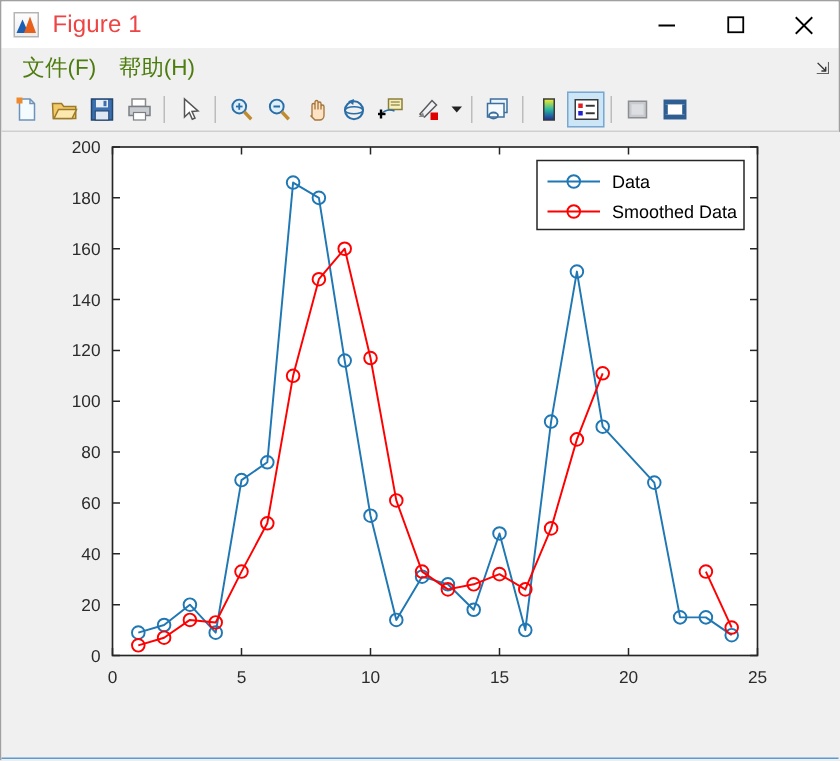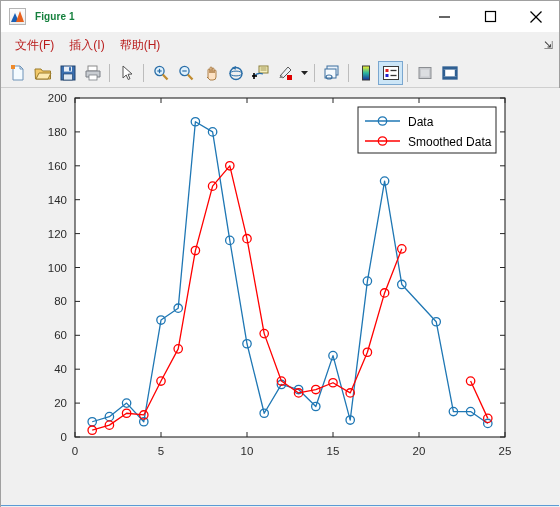--- a/index.html
+++ b/index.html
@@ -36,41 +36,40 @@
   }
   #title-icon .m1, #title-icon .m2 {
     position: absolute; bottom: 2px;
     width: 0; height: 0;
     border-left: 4px solid transparent;
     border-right: 4px solid transparent;
   }
   #title-icon .m1 { left: 1px; border-bottom: 9px solid #1a5fb4; }
   #title-icon .m2 { left: 6px; border-bottom: 11px solid #e8601c; }
   #title-text {
-    font-size: 10px; color: #15803d; letter-spacing: .1px;
+    font-size: 16px; color: #ef4444; letter-spacing: .1px;
     flex: 1;
-    font-weight: bold;
   }
   .winbtn {
     width: 46px; height: 31px;
     display: flex; align-items: center; justify-content: center;
     font-size: 13px; color: #000;
   }
   .winbtn svg { display: block; }
 
   
   #menubar {
     height: 26px; min-height: 26px;
     background: #f0f0f0;
     display: flex; align-items: center;
     padding-left: 7px;
     position: relative;
   }
   .menu-item {
-    font-size: 12px; color: #b91c1c;
+    font-size: 15px; color: #4d7c0f;
     padding: 3px 8px 3px 7px;
     white-space: nowrap;
   }
   #menu-overflow {
     position: absolute; right: 6px; top: 7px;
     font-size: 11px; color: #333;
   }
 
   
   #toolbar {
@@ -134,21 +133,20 @@
     <div class="winbtn">
       <svg width="14" height="14" viewBox="0 0 14 14">
           <line x1="1.5" y1="1.5" x2="12.5" y2="12.5" stroke="#000" stroke-width="1.2"></line>
           <line x1="12.5" y1="1.5" x2="1.5" y2="12.5" stroke="#000" stroke-width="1.2"></line>
         </svg>
     </div>
   </div>
 
   <div id="menubar">
     <div class="menu-item">文件(F)</div>
-    <div class="menu-item">插入(I)</div>
     <div class="menu-item">帮助(H)</div>
     <div id="menu-overflow">⇲</div>
   </div>
 
   <div id="toolbar">
     <div class="tb">
       <svg width="18" height="18" viewBox="0 0 18 18">
         <path d="M4 2 h7 l3 3 v11 h-10 z" fill="#f4fbff" stroke="#6f93b8" stroke-width="1"></path>
         <path d="M11 2 v3 h3" fill="none" stroke="#6f93b8" stroke-width="1"></path>
         <rect x="2" y="1" width="4" height="4" fill="#ef8a2a"></rect>

